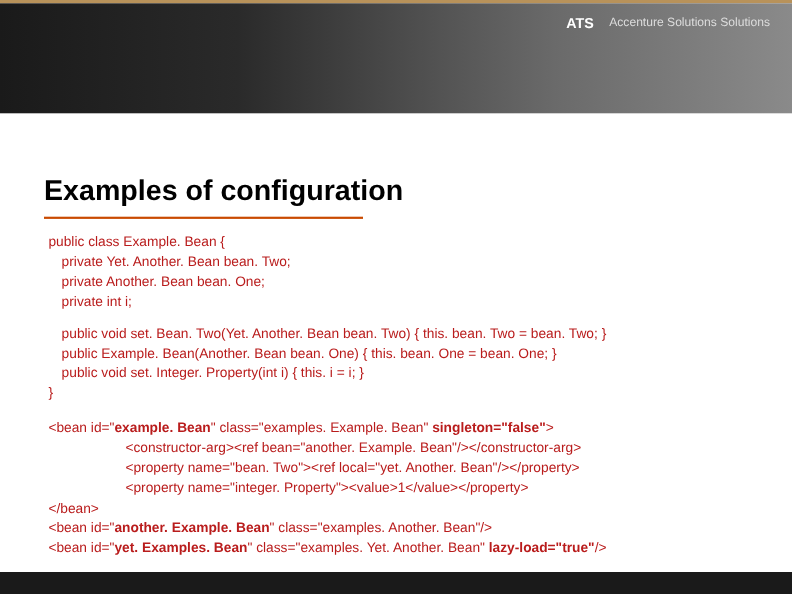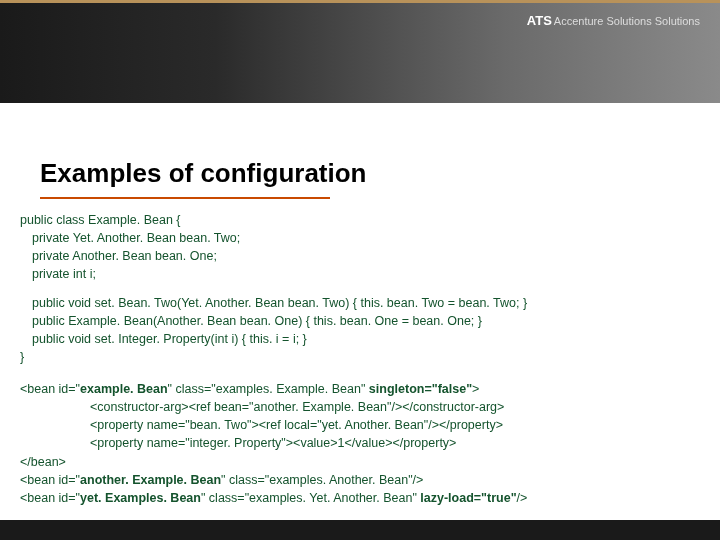--- a/index.html
+++ b/index.html
@@ -34,21 +34,21 @@
     left: 2px;
   }
   .ats {
     position: absolute;
     right: 20px;
     top: 10px;
     color: #ddd;
     font-size: 11px;
     display: flex;
     align-items: center;
-    gap: 2px;
+    gap: 14px;
   }
   .ats-logo {
     font-weight: bold;
     font-size: 13px;
     color: #fff;
   }
   .top-line {
     height: 3px;
     background: #b8925a;
   }
@@ -62,22 +62,23 @@
   .title-underline {
     height: 2px;
     background: #c94a00;
     margin: 0 40px 8px 40px;
     width: 290px;
   }
   .code-block {
     padding: 4px 2px 10px 20px;
     font-size: 12.5px;
     line-height: 1.45;
-    color: #14532d;
+    color: #b91c1c;
     font-family: Arial, sans-serif;
+    margin-left: 24px;
   }
   .indent1 { padding-left: 12px; }
   .indent2 { padding-left: 70px; }
   .bold { font-weight: bold; }
   .footer-bar {
     position: absolute;
     bottom: 0;
     left: 0;
     right: 0;
     height: 20px;

